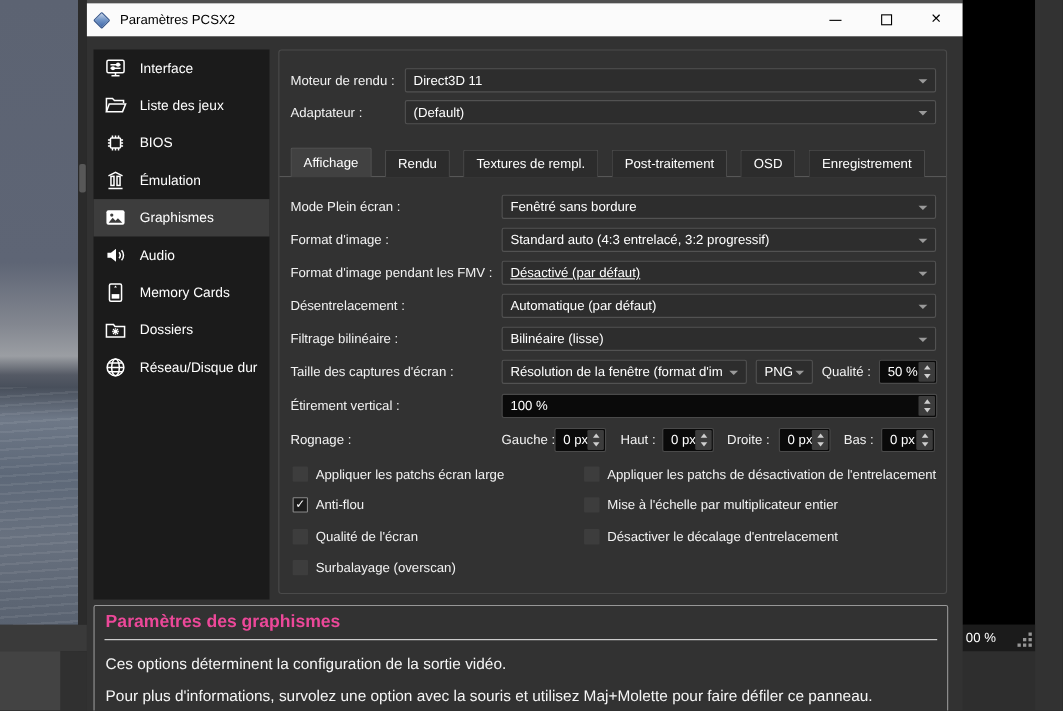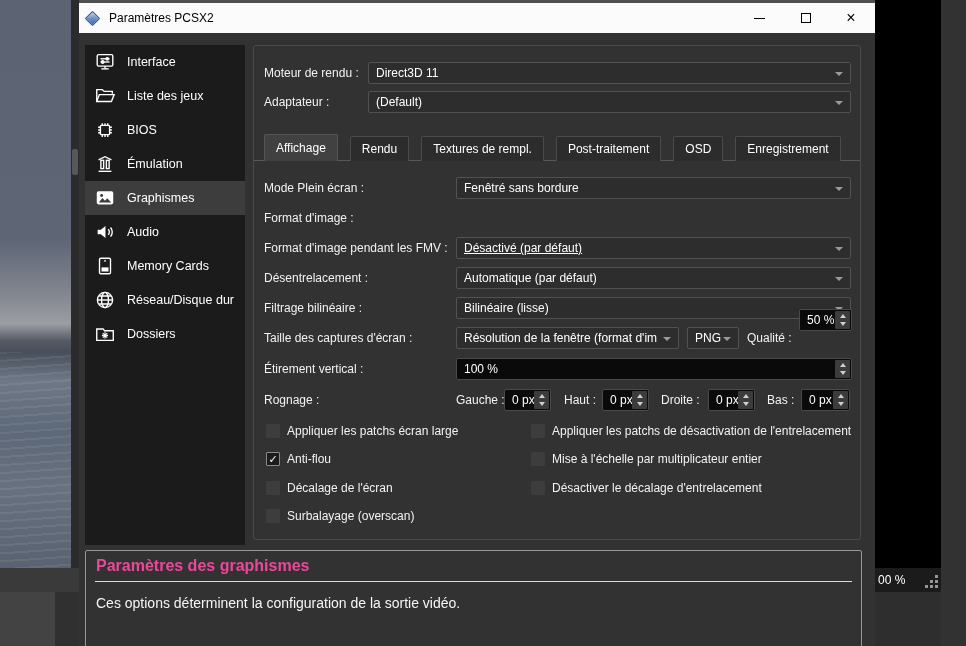--- a/index.html
+++ b/index.html
@@ -190,34 +190,34 @@
       <div class="side-item">
         <svg class="ic" width="22" height="22" viewBox="0 0 24 24">
           <rect x="6" y="3.5" width="12" height="17" rx="1.5"></rect>
           <path d="M10.6 7h2.8L12 5z" fill="#fff" stroke="none"></path>
           <rect x="8.2" y="13.5" width="7.6" height="4.5" fill="#fff" stroke="none"></rect>
         </svg>
         <span>Memory Cards</span>
       </div>
       <div class="side-item">
         <svg class="ic" width="22" height="22" viewBox="0 0 24 24">
+          <path d="M3 6.5V19h18V8.5h-9.5L10 6.5z"></path>
+          <circle cx="12" cy="13.5" r="2.1" fill="#fff" stroke="none"></circle>
+          <path d="M12 10.2v1.2 M12 15.6v1.2 M8.7 13.5h1.2 M14.1 13.5h1.2 M9.6 11.1l.9.9 M13.5 15l.9.9 M14.4 11.1l-.9.9 M10.5 15l-.9.9" stroke-width="1.4"></path>
+        </svg>
+        <span>Dossiers</span>
+      </div>
+      <div class="side-item">
+        <svg class="ic" width="22" height="22" viewBox="0 0 24 24">
           <circle cx="12" cy="12" r="8.3"></circle>
             <ellipse cx="12" cy="12" rx="3.8" ry="8.3"></ellipse>
           <line x1="3.7" y1="12" x2="20.3" y2="12"></line>
             <path d="M5.5 7.6h13 M5.5 16.4h13"></path>
         </svg>
         <span>Réseau/Disque dur</span>
-      </div>
-      <div class="side-item">
-        <svg class="ic" width="22" height="22" viewBox="0 0 24 24">
-          <path d="M3 6.5V19h18V8.5h-9.5L10 6.5z"></path>
-          <circle cx="12" cy="13.5" r="2.1" fill="#fff" stroke="none"></circle>
-          <path d="M12 10.2v1.2 M12 15.6v1.2 M8.7 13.5h1.2 M14.1 13.5h1.2 M9.6 11.1l.9.9 M13.5 15l.9.9 M14.4 11.1l-.9.9 M10.5 15l-.9.9" stroke-width="1.4"></path>
-        </svg>
-        <span>Dossiers</span>
       </div>
     </div>
 
     <div class="panel">
 
       <span class="flabel" style="left:10px;top:16px;">Moteur de rendu :</span>
       <div class="combo" style="left:114px;top:16px;width:483px;">
         <span>Direct3D 11</span><span class="arr"></span>
       </div>
 
@@ -235,20 +235,23 @@
         <div class="tab">Enregistrement</div>
       </div>
       <div class="pane-line"></div>
 
       <span class="flabel" style="left:10px;top:131px;">Mode Plein écran :</span>
       <div class="combo" style="left:202px;top:131px;width:395px;">
         <span>Fenêtré sans bordure</span><span class="arr"></span>
       </div>
 
       <span class="flabel" style="left:10px;top:161px;">Format d'image :</span>
+      <div class="combo" style="left:202px;top:161px;width:395px;">
+        <span>Standard auto (4:3 entrelacé, 3:2 progressif)</span><span class="arr"></span>
+      </div>
 
       <span class="flabel" style="left:10px;top:191px;">Format d'image pendant les FMV :</span>
       <div class="combo" style="left:202px;top:191px;width:395px;text-decoration:underline;">
         <span>Désactivé (par défaut)</span><span class="arr"></span>
       </div>
 
       <span class="flabel" style="left:10px;top:221px;">Désentrelacement :</span>
       <div class="combo" style="left:202px;top:221px;width:395px;">
         <span>Automatique (par défaut)</span><span class="arr"></span>
       </div>
@@ -259,21 +262,21 @@
       </div>
 
       <span class="flabel" style="left:10px;top:281px;">Taille des captures d'écran :</span>
       <div class="combo" style="left:202px;top:281px;width:223px;">
         <span>Résolution de la fenêtre (format d'im</span><span class="arr"></span>
       </div>
       <div class="combo" style="left:433px;top:281px;width:52px;">
         <span>PNG</span><span class="arr"></span>
       </div>
       <span class="flabel" style="left:493px;top:281px;">Qualité :</span>
-      <div class="spin" style="left:545px;top:263px;width:53px;">
+      <div class="spin" style="left:545px;top:281px;width:53px;">
         <span>50 %</span>
         <span class="btns">
             <i class="up"></i>
             <i class="dn"></i>
           </span>
       </div>
 
       <span class="flabel" style="left:10px;top:312px;">Étirement vertical :</span>
       <div class="spin" style="left:202px;top:312px;width:396px;">
         <span>100 %</span>
@@ -317,34 +320,35 @@
           </span>
       </div>
 
       <span class="cb" style="left:12px;top:378px;"></span>
       <span class="cb-label" style="left:33px;top:378px;">Appliquer les patchs écran large</span>
 
       <span class="cb checked" style="left:12px;top:406px;">✓</span>
       <span class="cb-label" style="left:33px;top:406px;">Anti-flou</span>
 
       <span class="cb" style="left:12px;top:435px;"></span>
-      <span class="cb-label" style="left:33px;top:435px;">Décalage de l'écran</span>
+      <span class="cb-label" style="left:33px;top:435px;">Qualité de l'écran</span>
 
       <span class="cb" style="left:12px;top:463px;"></span>
       <span class="cb-label" style="left:33px;top:463px;">Surbalayage (overscan)</span>
 
       <span class="cb" style="left:277px;top:378px;"></span>
       <span class="cb-label" style="left:298px;top:378px;">Appliquer les patchs de désactivation de l'entrelacement</span>
 
       <span class="cb" style="left:277px;top:406px;"></span>
       <span class="cb-label" style="left:298px;top:406px;">Mise à l'échelle par multiplicateur entier</span>
 
       <span class="cb" style="left:277px;top:435px;"></span>
       <span class="cb-label" style="left:298px;top:435px;">Désactiver le décalage d'entrelacement</span>
     </div>
 
     <div class="help">
       <h3>Paramètres des graphismes</h3>
       <div class="sep"></div>
       <p class="p1">Ces options déterminent la configuration de la sortie vidéo.</p>
+      <p class="p2">Pour plus d'informations, survolez une option avec la souris et utilisez Maj+Molette pour faire défiler ce panneau.</p>
     </div>
   </div>
 </div>
 
 </body></html>

